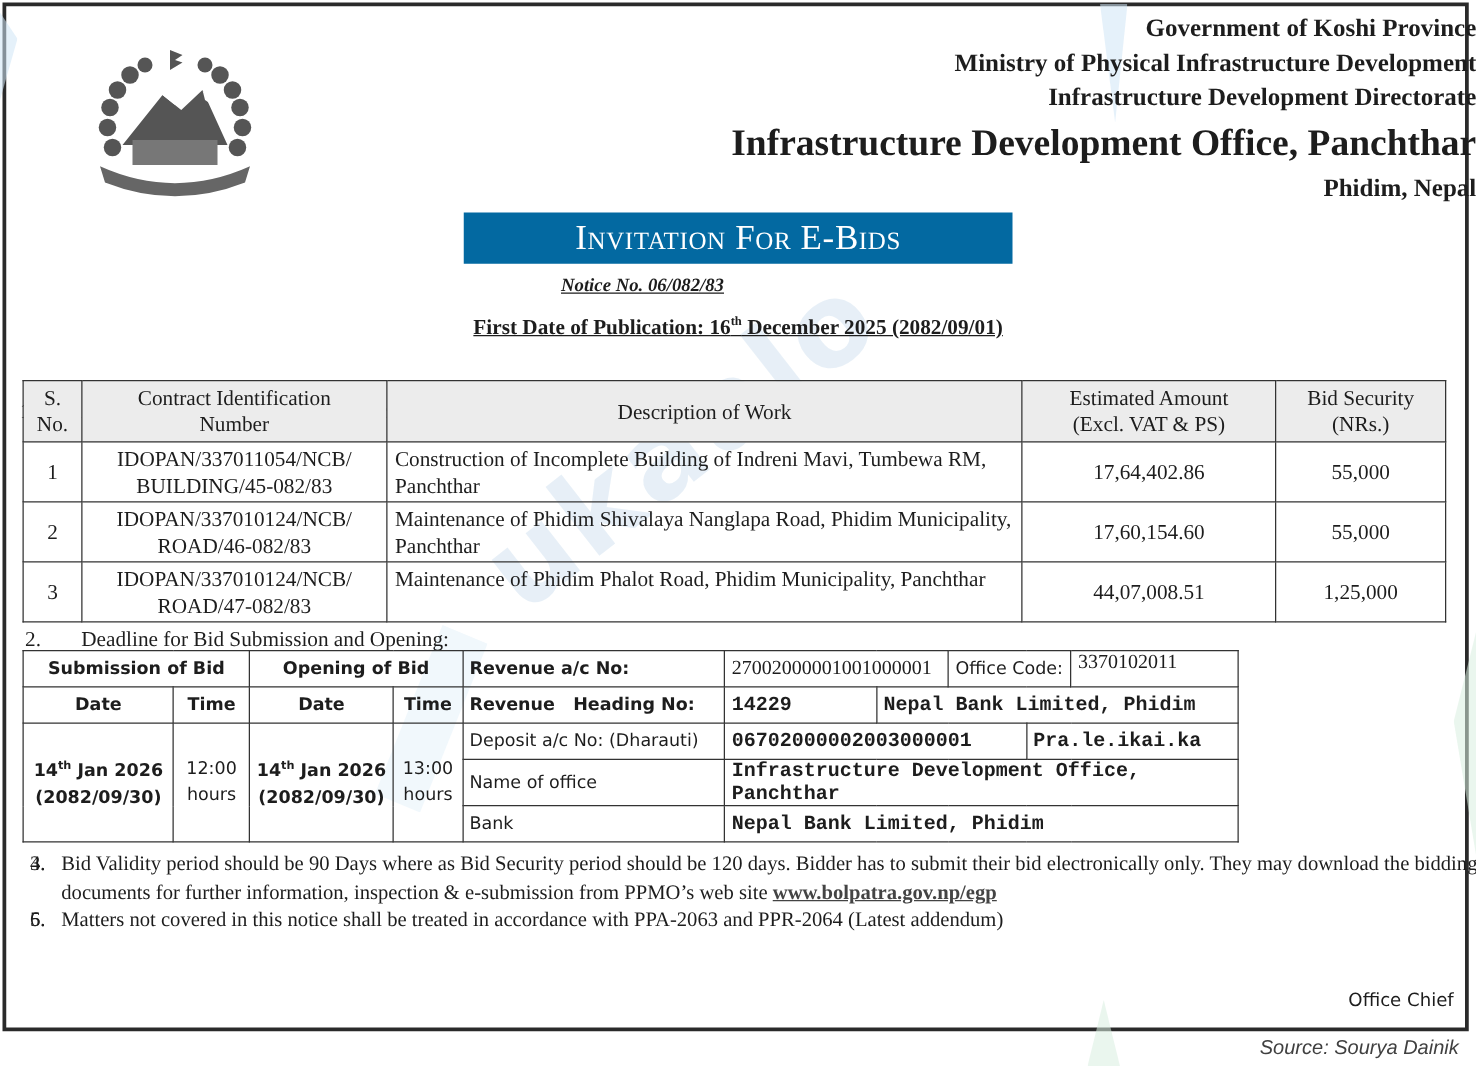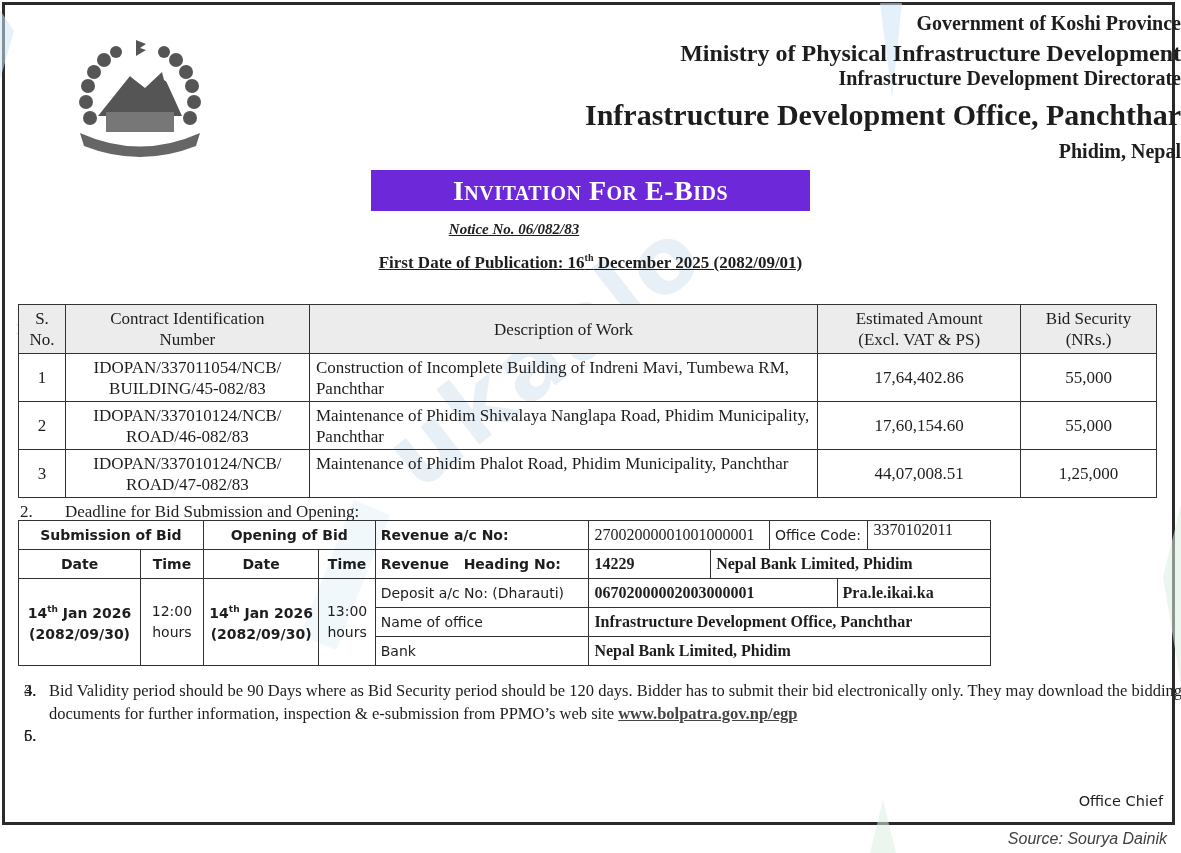--- a/index.html
+++ b/index.html
@@ -14,27 +14,27 @@
   .wm4 { left:300px; top:500px; width:90px; height:150px; background:#d6ebf6; clip-path:polygon(60% 0,100% 10%,40% 100%,0 90%); opacity:.35; }
   .wm5 { left:870px; top:800px; width:26px; height:53px; background:#d8efe0; clip-path:polygon(50% 0,100% 100%,0 100%); }
   .wm-text { position:absolute; left:360px; top:300px; transform:rotate(-38deg);
              font-family:"DejaVu Sans", sans-serif; font-size:92px; font-weight:bold;
              color:#1e6fb5; opacity:.10; letter-spacing:4px; }
 
   .emblem { position:absolute; left:70px; top:38px; width:140px; height:122px; }
 
   .hdr { position:absolute; left:0; width:1181px; text-align:right; font-weight:bold; }
   .h1 { top:12px; font-size:20px; }
-  .h2 { top:40px; font-size:24px; }
+  .h2 { top:40px; font-size:20px; }
   .h3 { top:67px; font-size:20px; }
   .h4 { top:98px; font-size:30px; }
   .h5 { top:140px; font-size:20px; }
 
   .title-bar { position:absolute; left:371px; top:170px; width:439px; height:41px;
-               background:#6d28d9; color:#fff; text-align:center; font-weight:bold;
+               background:#0369a1; color:#fff; text-align:center; font-weight:normal;
                font-size:28px; line-height:42px; font-variant:small-caps; letter-spacing:.5px; }
   .notice { position:absolute; left:0; width:1028px; top:221px; text-align:center;
             font-size:15px; font-weight:bold; font-style:italic; text-decoration:underline; }
   .pubdate { position:absolute; left:0; width:1181px; top:252px; text-align:center;
              font-size:17px; font-weight:bold; text-decoration:underline; }
   .pubdate sup { font-size:10px; }
 
   .para { position:absolute; font-size:17px; white-space:nowrap; }
   .p1 { left:16px; top:281px;margin-top:38px; }
   .p2 { left:20px; top:502px; }
@@ -45,21 +45,21 @@
   .works th, .works td { border:1.5px solid #333; padding:2px 6px; line-height:21px; }
   .works th { background:#ececec; font-weight:normal; text-align:center; height:44px; }
   .works td { height:42px; }
   .works .c { text-align:center; }
   .works .l { text-align:left; vertical-align:top; padding-top:3px; }
 
   .dl { left:18px; top:520px; width:973px; font-size:16px; }
   .dl td { border:1.5px solid #333; padding:0 5px; height:28px; }
   .sans { font-family:"DejaVu Sans", sans-serif; font-size:14px;margin-left:44px; }
   .sansb { font-family:"DejaVu Sans", sans-serif; font-size:14px; font-weight:bold; }
-  .serifb { font-family:Liberation Serif, serif; font-size:16px; font-weight:bold; }
+  .serifb { font-family:Liberation Mono, monospace; font-size:16px; font-weight:bold; }
   .dl .c { text-align:center; }
   .dl sup { font-size:9px; }
 
   .notes { position:absolute; left:24px; top:680px; font-size:16.5px; line-height:22.5px; }
   .note { position:relative; padding-left:25px; }
   .note .n { position:absolute; left:0; }
   .link { font-weight:bold; text-decoration:underline; color:#444; }
   .signer { position:absolute; right:18px; top:793px; font-family:"DejaVu Sans", sans-serif;
             font-weight:normal; font-size:14.5px;text-align:right; }
   .source { position:absolute; right:14px; top:830px; font-family:"Liberation Sans", sans-serif;
@@ -203,17 +203,17 @@
     <td class="sans">Bank</td>
     <td colspan="5" class="serifb">Nepal Bank Limited, Phidim</td>
   </tr>
 </tbody>
   </table>
 
 <div class="notes">
   <div class="note"><span class="n">3.</span></div>
   <div class="note" style="width:1140px"><span class="n">4.</span><span>Bid Validity period should be 90 Days where as Bid Security period should be 120 days. Bidder has to submit their bid electronically only. They may download the bidding documents for further information, inspection &amp; e-submission from PPMO’s web site </span><span class="link">www.bolpatra.gov.np/egp</span></div>
   <div class="note"><span class="n">5.</span></div>
-  <div class="note"><span class="n">6.</span></div>
+  <div class="note"><span class="n">6.</span><span>Matters not covered in this notice shall be treated in accordance with PPA-2063 and PPR-2064 (Latest addendum)</span></div>
 </div>
 
 <div class="signer">Office Chief</div>
 <div class="source">Source: Sourya Dainik</div>
 
 </body></html>

